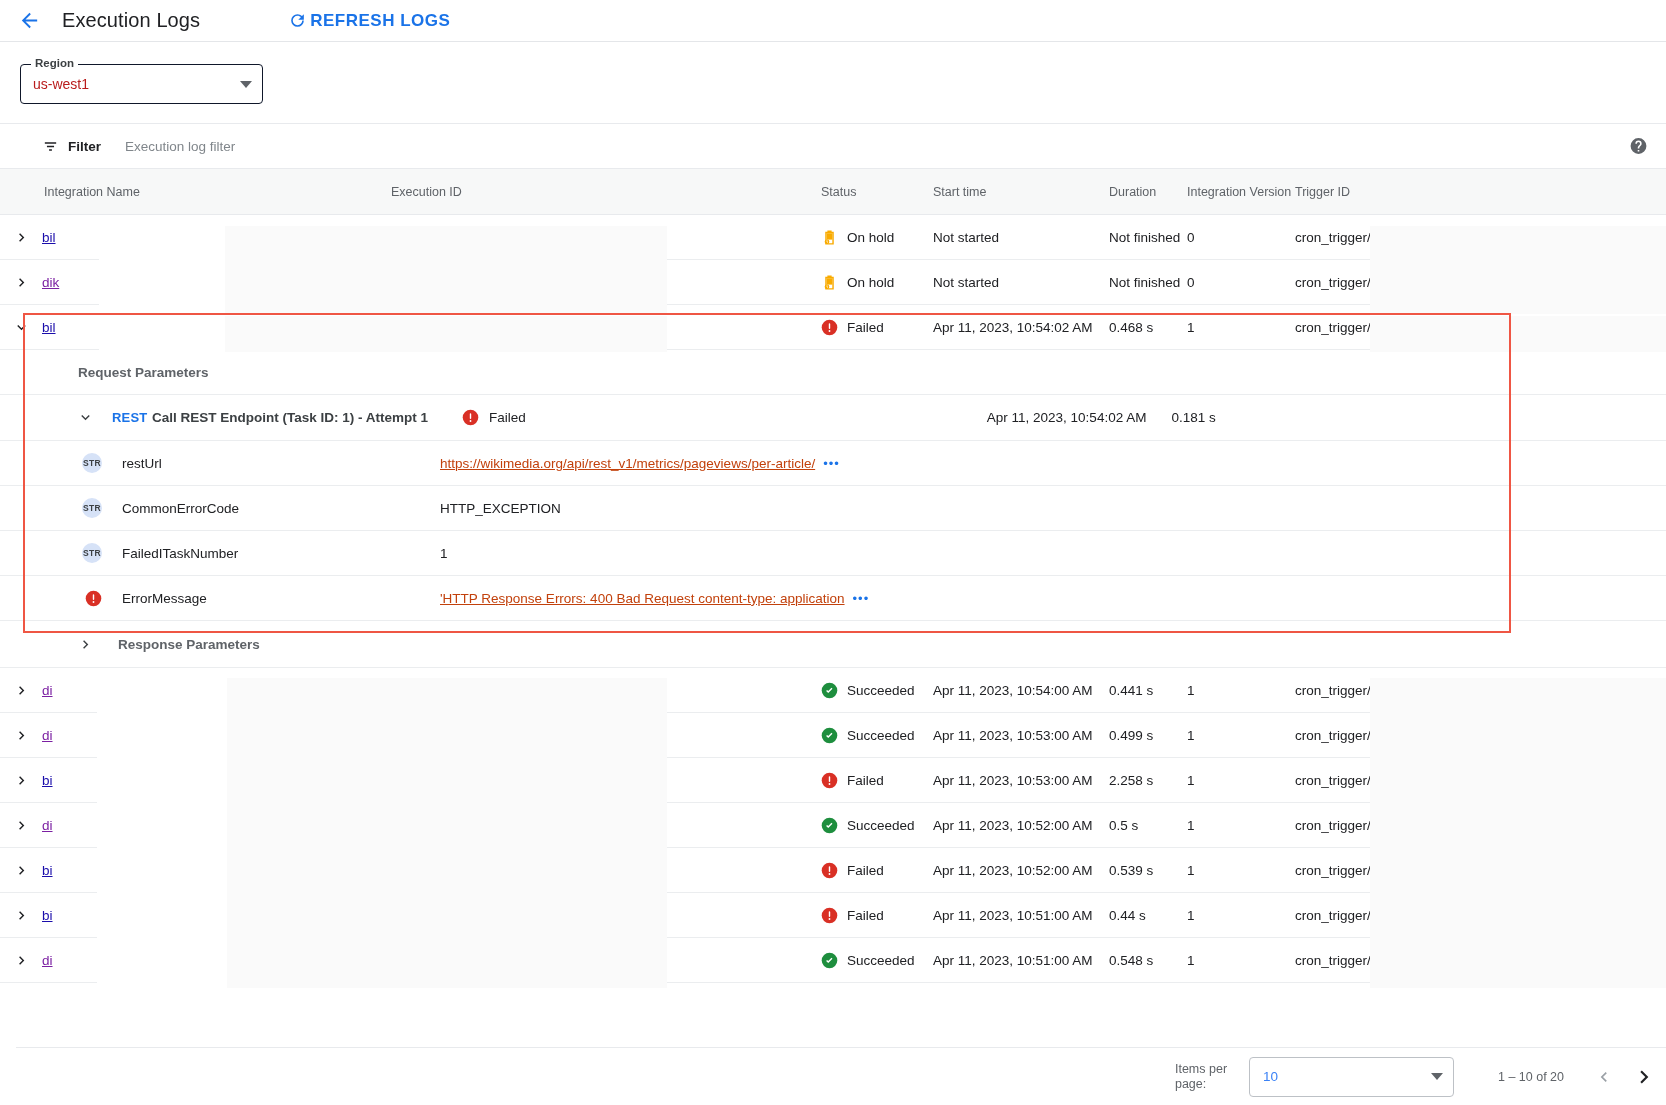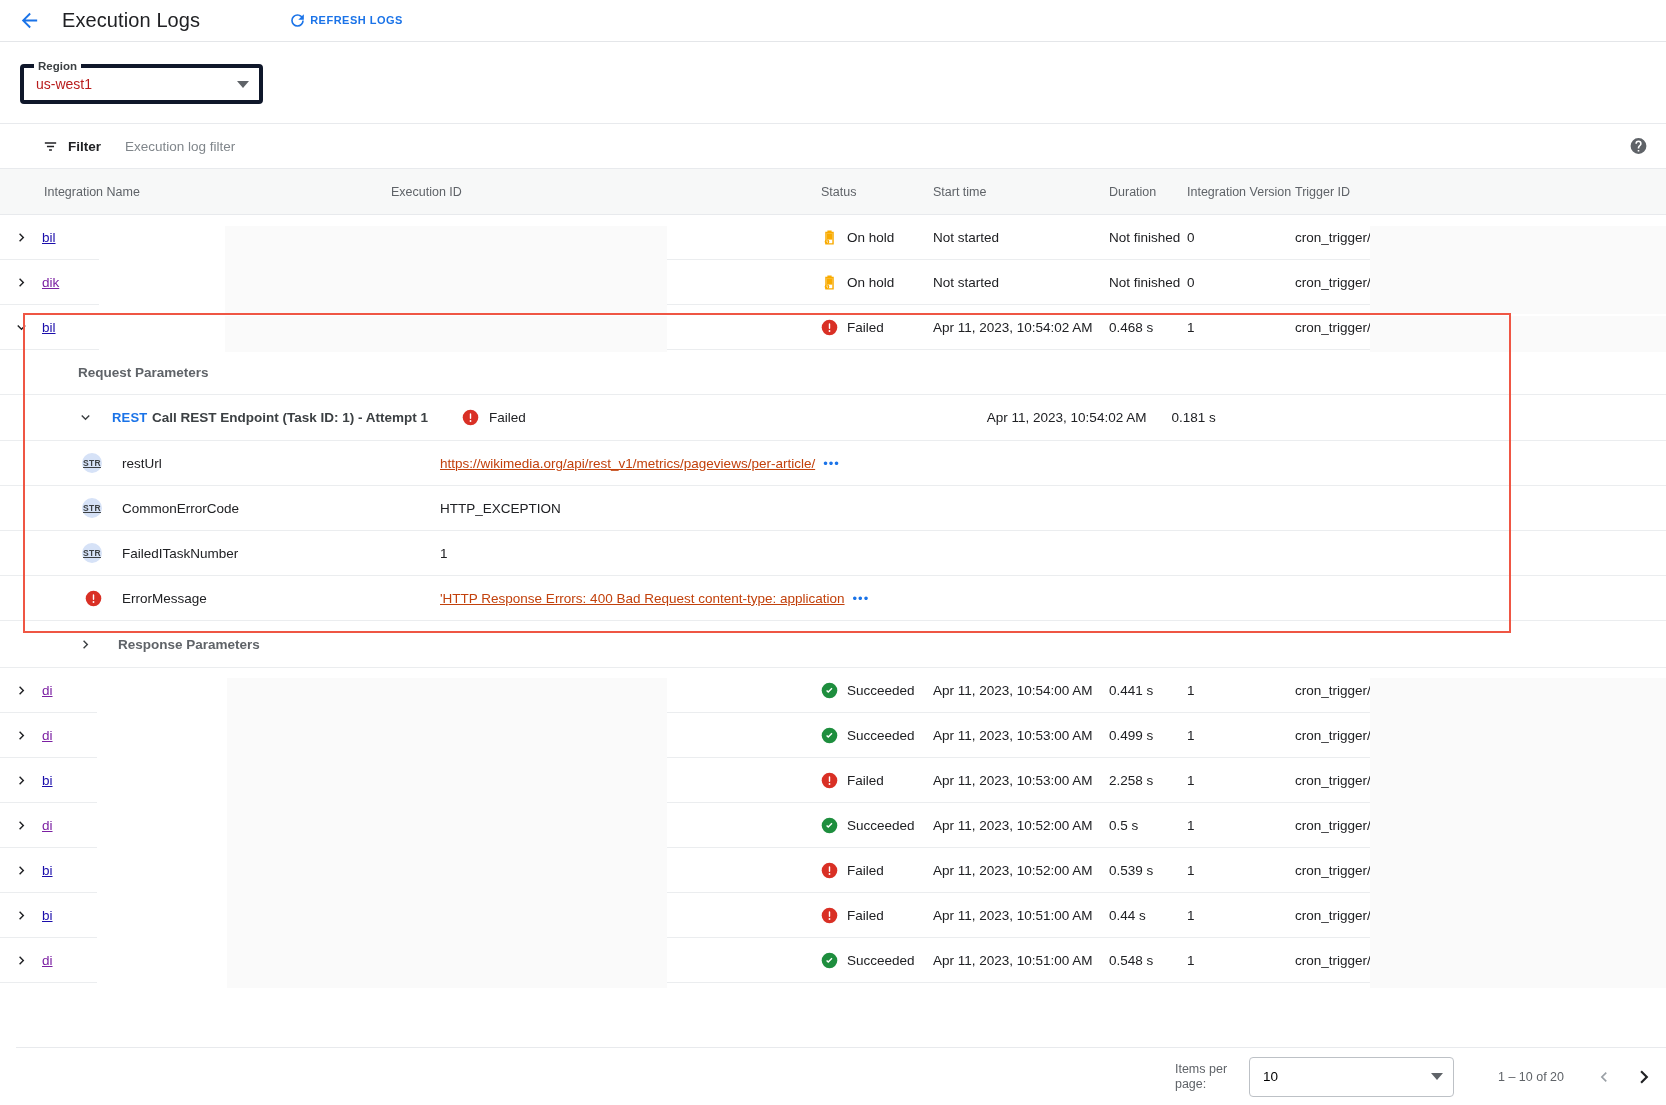--- a/index.html
+++ b/index.html
@@ -26,31 +26,31 @@
     display:flex; align-items:center; justify-content:center;
     color:#1a73e8; cursor:pointer;
   }
   .page-title {
     font-size:20px; color:#202124; font-weight:400;
     margin-left:18px; letter-spacing:.1px;
   }
   .refresh-btn {
     margin-left:88px;
     display:flex; align-items:center; gap:3px;
-    color:#1a73e8; font-size:11px; font-weight:600;
+    color:#1a73e8; font-size:17px; font-weight:600;
     letter-spacing:.5px; cursor:pointer;
   }
   .refresh-btn .lbl { line-height:1; }
 
   
   .region-area { padding:22px 0 0 20px; height:82px; border-bottom:1px solid #e8eaed;}
   .region-field {
     position:relative;
     width:243px; height:40px;
-    border:4px solid #0f172a; border-radius:4px;
+    border:1px solid #0f172a; border-radius:4px;
     display:flex; align-items:center;
     padding:0 10px 0 12px;
     background:#fff;
   }
   .region-label {
     position:absolute; top:-8px; left:10px;
     background:#fff; padding:0 4px;
     font-size:11.5px; color:#3c4043; font-weight:700;
   }
   .region-value { font-size:14px; color:#b91c1c; flex:1; }
@@ -151,21 +151,21 @@
   }
   .task-label {
     font-size:13.5px; font-weight:700; color:#3c4043; margin-left:14px;
     white-space:nowrap;
   }
   .task-status { margin-left:34px; display:flex; align-items:center; gap:10px; color:#202124;}
   .task-time { margin-left:461px; font-size:13.5px; color:#202124; white-space:nowrap;}
   .task-dur { margin-left:25px; font-size:13.5px; color:#202124; }
 
   .param-row { height:45px; }
-  .param-icon-cell { width:104px; flex:none; display:flex; justify-content:flex-end; padding-right:10px;text-decoration:underline;}
+  .param-icon-cell { width:104px; flex:none; display:flex; justify-content:flex-end; padding-right:10px;}
   .str-chip {
     width:20px;height:20px;border-radius:50%;
     background:#d6e2f7;color:#3c4043;
     font-size:8.5px; font-weight:700; letter-spacing:.3px;
     display:flex;align-items:center;justify-content:center;
   }
   .param-key { font-size:13.5px; color:#202124; margin-left:10px; width:318px; flex:none;}
   .param-val { font-size:13.5px; color:#202124; display:flex; align-items:center; gap:8px;}
   .param-val a { color:#c2410c; text-decoration:underline; cursor:pointer; }
   .dots { color:#1a73e8; letter-spacing:1px; font-size:13px; cursor:pointer; }
@@ -178,21 +178,21 @@
     display:flex; align-items:center; justify-content:flex-end;
     padding-right:18px; gap:0px; background:#fff;
   }
   .ipp-label {
     font-size:12.5px; color:#5f6368; width:62px; line-height:15px;
     text-align:left; margin-right:12px;
   }
   .ipp-select {
     width:205px; height:40px; border:1px solid #bdc1c6; border-radius:4px;
     display:flex; align-items:center; padding:0 10px 0 13px;
-    font-size:13.5px; color:#000000;
+    font-size:13.5px; color:#3b82f6;
   }
   .ipp-select .val { flex:1; }
   .range-txt { font-size:12.5px; color:#5f6368; margin:0 20px 0 44px;}
   .pg-btn { width:40px;height:40px; display:flex;align-items:center;justify-content:center; cursor:pointer;}
 </style>
 </head>
 <body>
 
 <div class="topbar">
   <div class="back-arrow">

